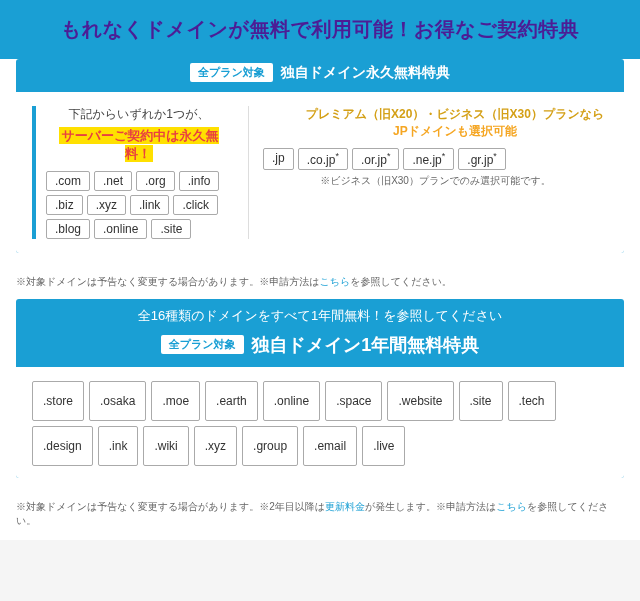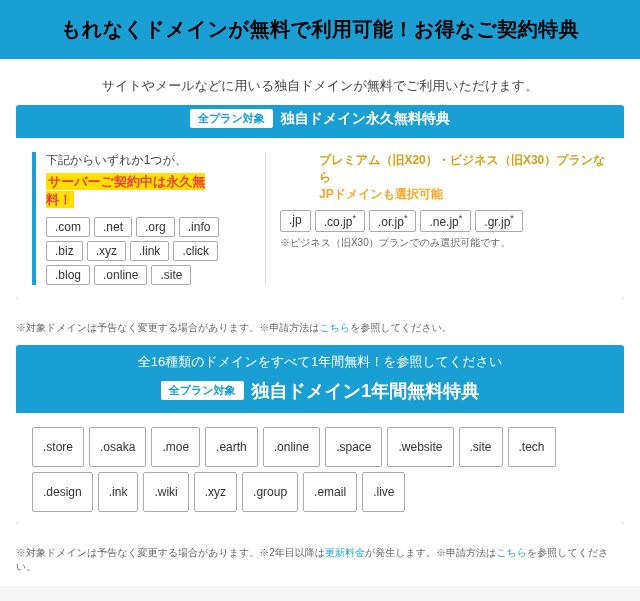--- a/index.html
+++ b/index.html
@@ -11,21 +11,21 @@
       font-size: 13px;
       color: #333;
     }
     .page-wrapper {
       width: 640px;
       background: #fff;
     }
     
     .main-header {
       background: #1a9fd4;
-      color: #000000;
+      color: #4c1d95;
       text-align: center;
       padding: 16px 29px;
       font-size: 20px;
       font-weight: bold;
       letter-spacing: 0.5px;
     }
     
     .subtitle-area {
       text-align: center;
       padding: 18px 20px 10px;
@@ -72,21 +72,22 @@
       font-size: 14px;
       font-weight: bold;
     }
     .section-1-body {
       background: #fff;
       margin: 0;
       padding: 14px 16px 14px;
     }
     .section-1-inner {
       display: flex;
-      gap: 33px;
+      gap: 16px;
+      text-align: center;
     }
     .left-col {
       flex: 0 0 200px;
       border-left: 4px solid #1a9fd4;
       padding-left: 10px;
     }
     .left-col-text {
       font-size: 12px;
       color: #444;
       margin-bottom: 4px;
@@ -206,23 +207,20 @@
   </style>
 </head>
 <body>
 
 <div class="page-wrapper">
 
   <div class="main-header">
     <span>もれなくドメインが無料で利用可能！お得なご契約特典</span>
   </div>
 
-  <div class="subtitle-area">
-    <span>サイトやメールなどに用いる独自ドメインが無料でご利用いただけます。</span>
-  </div>
 
 
   <div class="section-1">
     <div class="section-1-title-row">
       <span class="badge-all-plans">全プラン対象</span>
       <span class="section-1-title">独自ドメイン永久無料特典</span>
     </div>
     <div class="section-1-body">
       <div class="section-1-inner">
 

